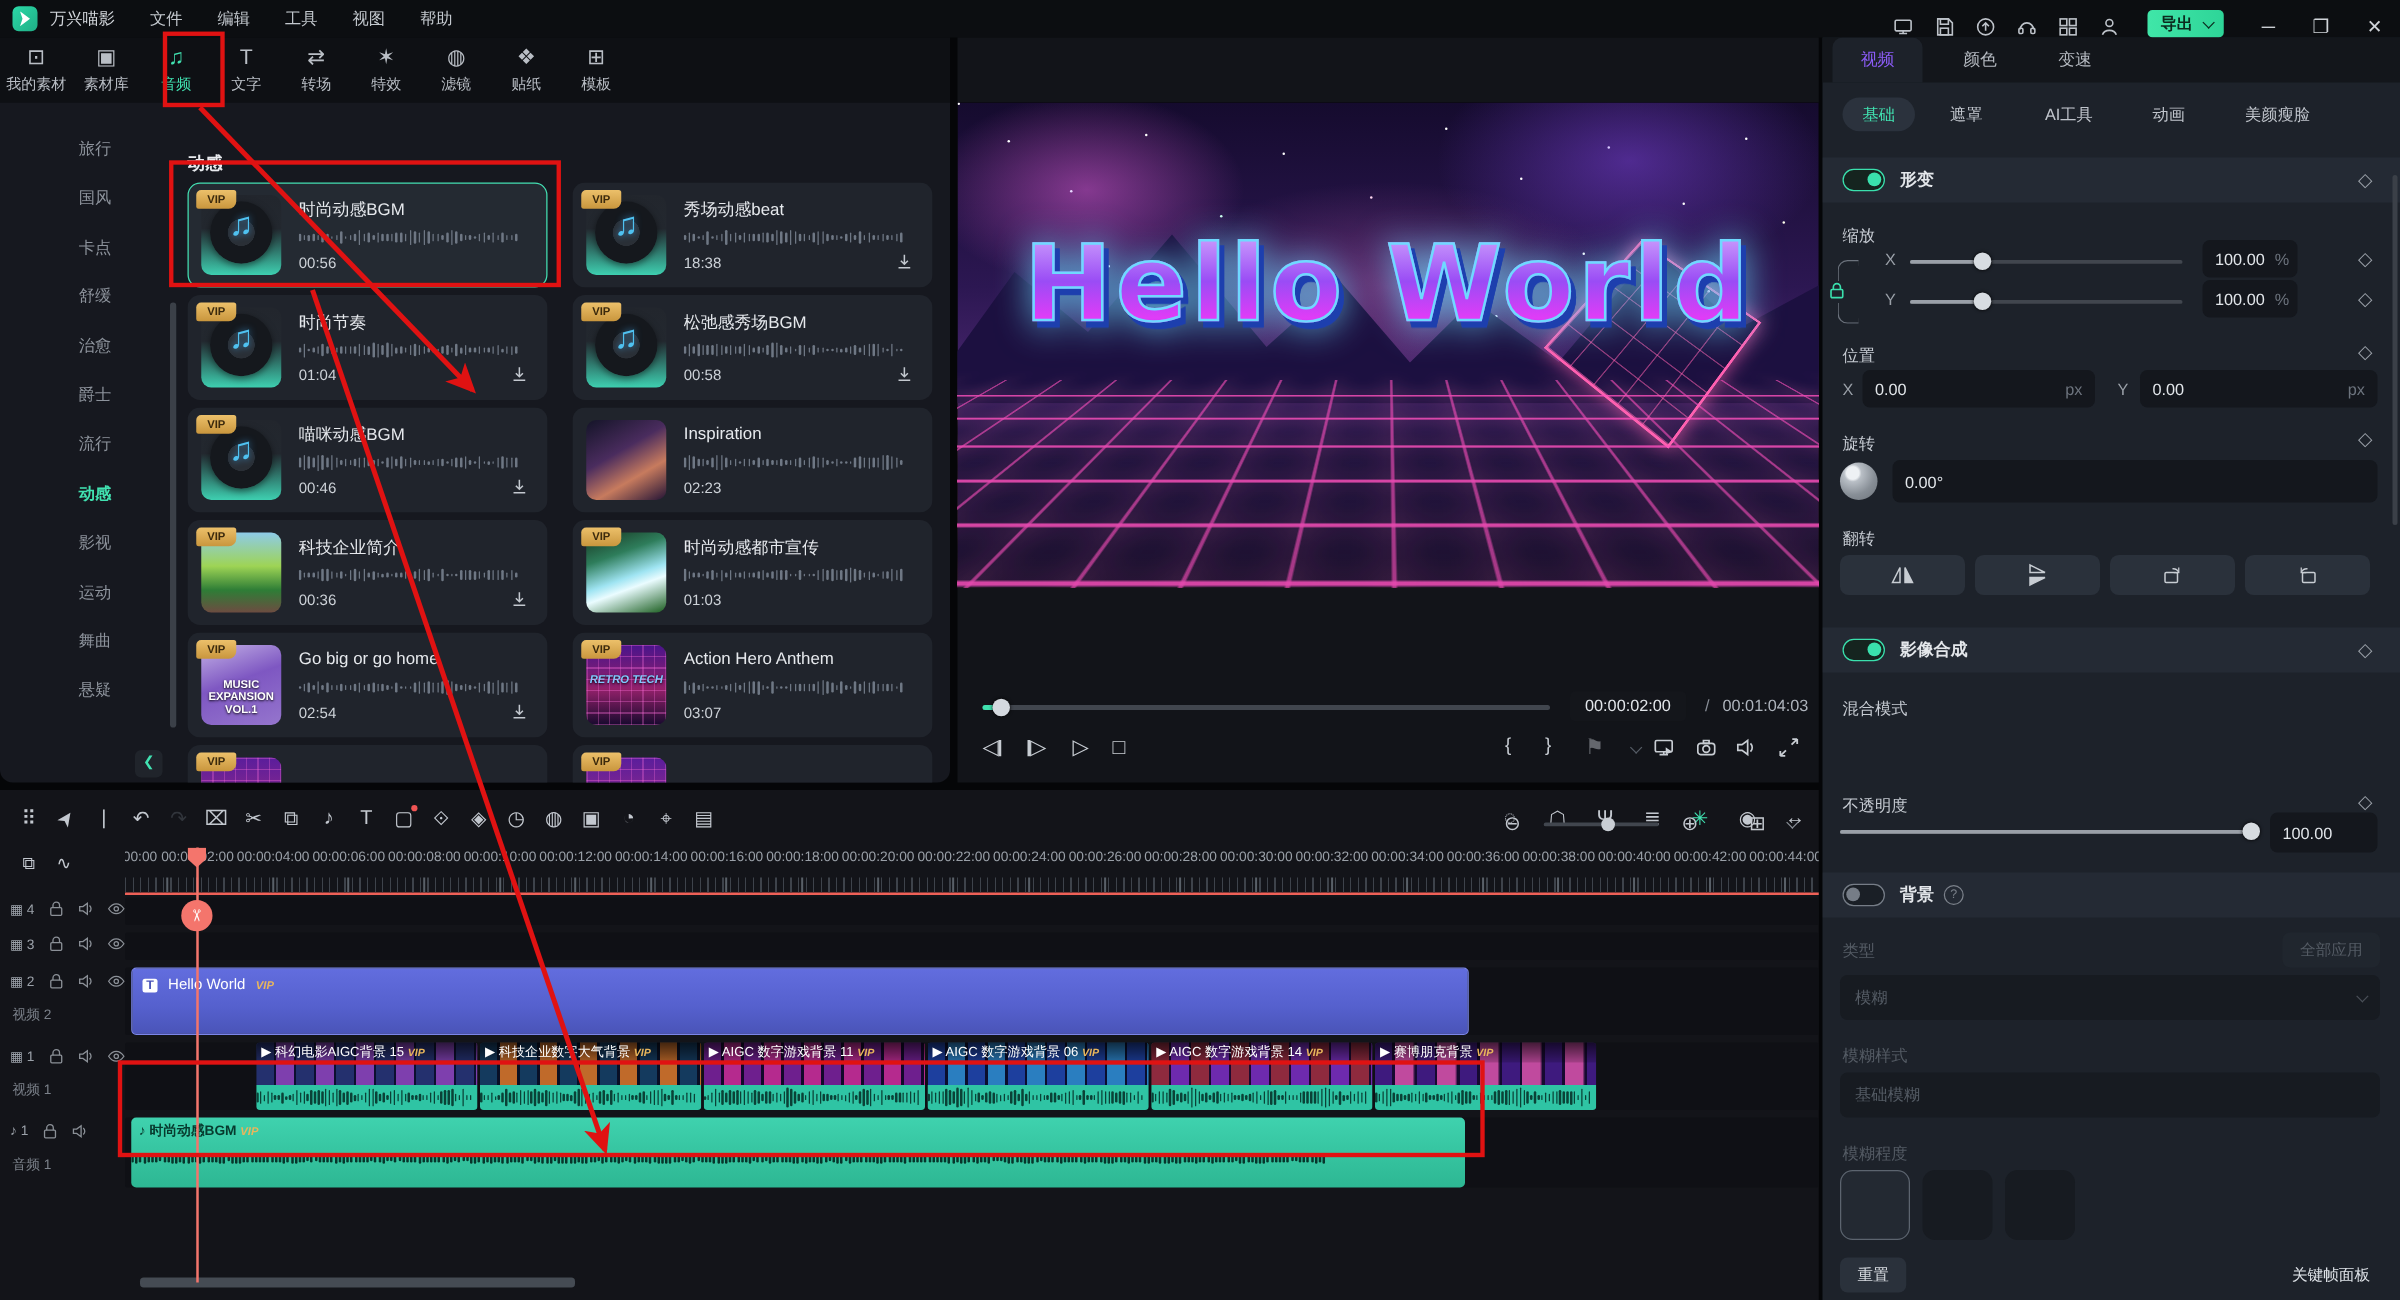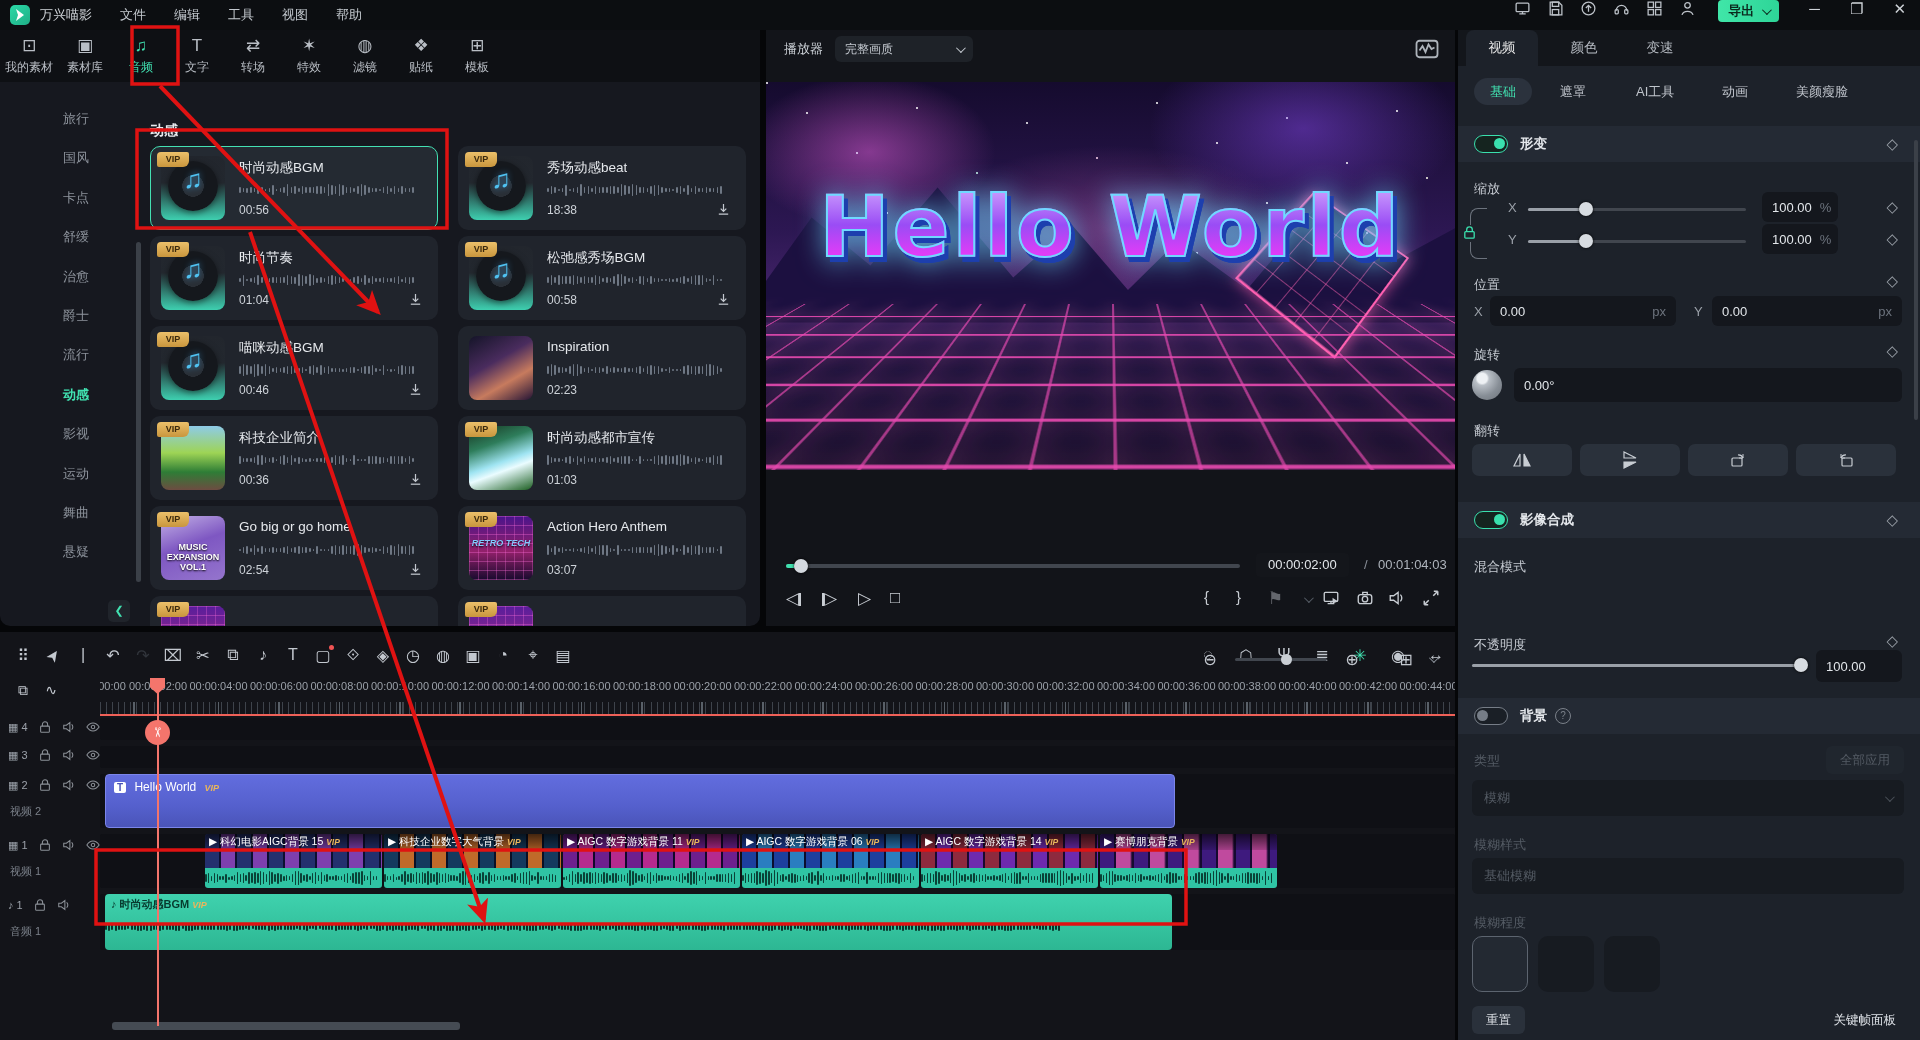--- a/index.html
+++ b/index.html
@@ -102,21 +102,21 @@
   #tc-sep{position:absolute;left:598px;top:7px;color:#8a9099;font-size:13px}
   #tc-total{position:absolute;left:612px;top:7px;color:#aeb4bc;font-size:13px}
   #transport{position:absolute;left:0;top:552px;width:100%;height:38px}
   .tr-ico{position:absolute;top:6px;font-size:17px;color:#c8cdd3;cursor:pointer}
   .tr-svg{position:absolute;top:7px;width:18px;height:18px;color:#c8cdd3;cursor:pointer}
   .vbar{display:inline-block;width:2px;height:13px;background:#c8cdd3;vertical-align:-2px}
   
   #inspector{left:1458px;top:30px;width:462px;height:1010px;background:#1d222a;position:absolute;overflow:hidden}
   #insp-tabs{position:absolute;left:0;top:0;width:100%;height:36px;background:#13161b}
   .itab{position:absolute;top:0;height:36px;line-height:36px;font-size:13.5px;color:#b5bac1;text-align:center;cursor:pointer}
-  .itab.on{color:#e5e5e5;background:#1d222a;border-radius:8px 8px 0 0}
+  .itab.on{color:#8b5cf6;background:#1d222a;border-radius:8px 8px 0 0}
   .stab{position:absolute;top:48px;height:27px;line-height:27px;font-size:13px;color:#c0c5cc;cursor:pointer}
   .stab.on{background:#2b323d;color:#41e2b1;border-radius:14px;text-align:center}
   .strip{position:absolute;left:0;width:100%;height:36px;background:#242a34;display:flex;align-items:center}
   .tog{width:34px;height:18px;border-radius:10px;border:1.5px solid #3ae0ad;position:relative;margin-left:16px;box-sizing:border-box;background:#15241f;cursor:pointer}
   .tog::after{content:"";position:absolute;width:11px;height:11px;border-radius:50%;background:#3ae0ad;right:2px;top:2px}
   .tog.off{border-color:#767d87;background:#1a1f26}
   .tog.off::after{left:2px;right:auto;background:#767d87}
   .strip-lb{margin-left:12px;font-size:13.5px;font-weight:bold;color:#e4e7eb}
   .kf{position:absolute;right:22px;font-size:15px;color:#9aa0a8;cursor:pointer}
   .plabel{position:absolute;left:16px;font-size:13px;color:#c6cbd2}
@@ -187,21 +187,21 @@
   <div id="logo"></div>
   <span id="appname">万兴喵影</span>
   <div style="display:flex">
 
   <span class="menu-item">文件</span>
       <span class="menu-item">编辑</span>
       <span class="menu-item">工具</span>
       <span class="menu-item">视图</span>
       <span class="menu-item">帮助</span>
     </div>
-  <div style="position:absolute;right:0;top:0;height:30px;display:flex;align-items:flex-start">
+  <div style="position:absolute;right:0;top:0;height:30px;display:flex;align-items:flex-end">
     <svg class="tb-ico" viewBox="0 0 16 16" fill="none" stroke="currentColor" stroke-width="1.2">
         <rect x="2" y="3" width="12" height="8" rx="1"></rect>
         <path d="M8 11v2M5 13h6"></path>
       </svg>
     <svg class="tb-ico" viewBox="0 0 16 16" fill="none" stroke="currentColor" stroke-width="1.2">
         <path d="M3 2h8l3 3v9H3z"></path>
         <rect x="5" y="2" width="6" height="4"></rect>
         <rect x="5" y="9" width="6" height="5"></rect>
       </svg>
     <svg class="tb-ico" viewBox="0 0 16 16" fill="none" stroke="currentColor" stroke-width="1.2">
@@ -924,31 +924,20 @@
       <span class="vip">VIP</span>
       <span class="mtitle"></span>
 
       <span class="mdur"></span>
 
     </div>
     </div>
 </div>
 
 <div id="preview">
-  <div id="pv-head">
-    <span id="pv-label">播放器</span>
-    <div id="pv-quality">
-        <span>完整画质</span>
-        <span class="chev"></span>
-      </div>
-    <svg id="pv-scope" viewBox="0 0 16 16" fill="none" stroke="currentColor" stroke-width="1.2">
-        <rect x="1" y="2.5" width="14" height="11" rx="2"></rect>
-        <path d="M3 9l2-3 2 4 2-5 2 3 2-1"></path>
-      </svg>
-  </div>
   <div id="video">
     <div id="sky"></div>
       <div id="nebula"></div>
       <div id="stars"></div>
     <div class="mtn" id="mtn1"></div>
       <div class="mtn" id="mtn2"></div>
     <div id="pyr"></div>
       <div id="floor"></div>
     <div id="hello">Hello World</div>
   </div>

